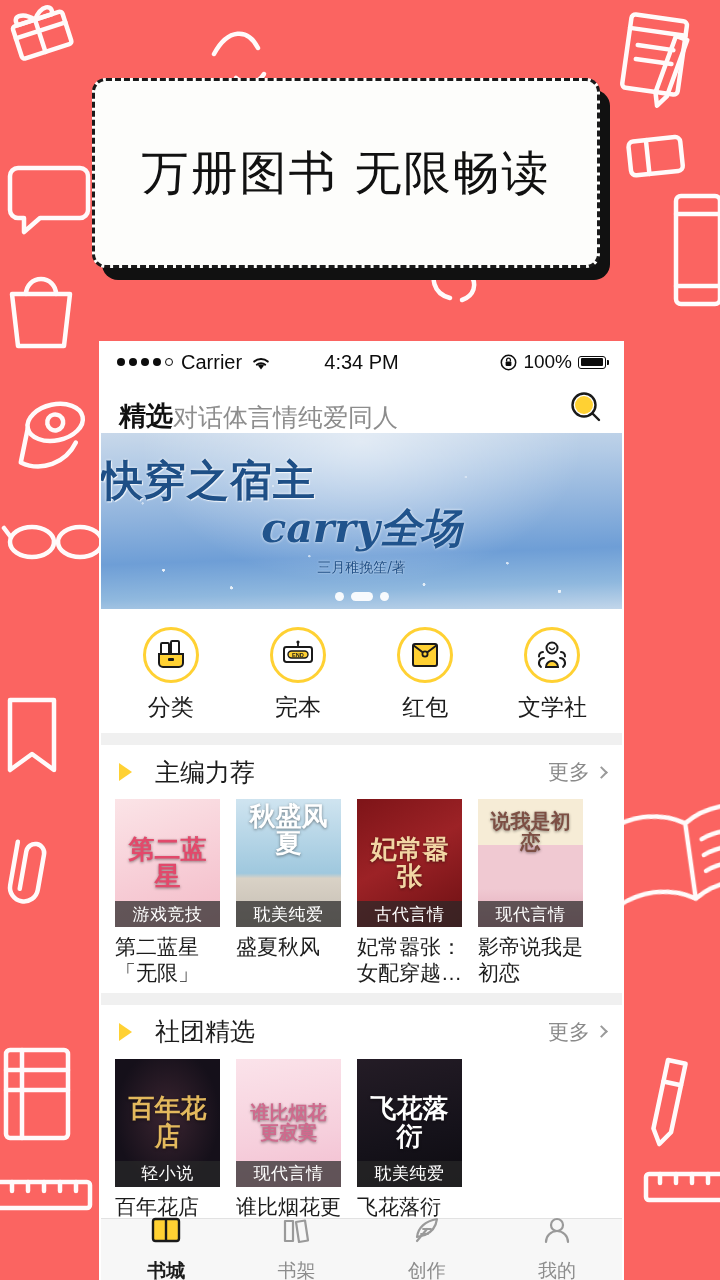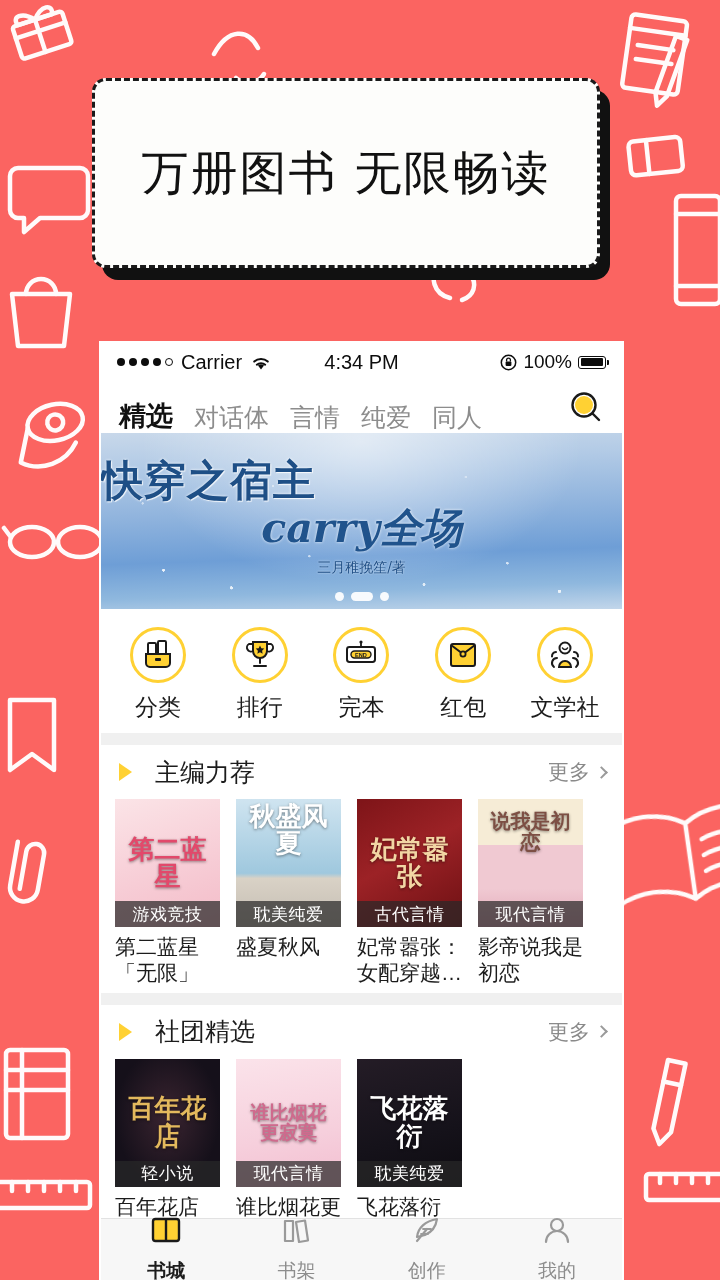--- a/index.html
+++ b/index.html
@@ -53,21 +53,21 @@
   .sb-right { flex:1; display:flex; align-items:center; justify-content:flex-end; gap:6px; font-size:19px; }
   .battery { width:28px;height:13px;border:1.5px solid #0d0d0d;border-radius:3px;position:relative;display:inline-block; }
   .battery::after { content:"";position:absolute;right:-4px;top:3.5px;width:2.5px;height:5px;background:#0d0d0d;border-radius:0 1px 1px 0; }
   .battery i { position:absolute;left:1.5px;top:1.5px;bottom:1.5px;width:22px;background:#0d0d0d;border-radius:1px;display:block; }
 
   
   .tabbar {
     height:52px; flex:0 0 52px; display:flex; align-items:center;
     padding:0 16px 0 18px; background:#fff; position:relative;
   }
-  .tabs { display:flex; align-items:flex-end; gap:21px; flex:1;margin-top:19px; }
+  .tabs { display:flex; align-items:flex-end; flex:1;margin-top:19px; }
   .tab { font-size:25px; color:#8d8d8d; position:relative; padding-bottom:2px; cursor:pointer; }
   .tab.active { color:#111; font-weight:bold; font-size:27px; }
   .tab.active::after {
     content:""; position:absolute; left:4px; right:4px; bottom:-7px;
     height:5px; background:#ffd233; border-radius:3px;
   }
   .search-btn { width:40px;height:40px;display:flex;align-items:center;justify-content:center;cursor:pointer; }
 
   
   .screen { flex:1; background:#f0f0f0; overflow:hidden; }
@@ -332,32 +332,20 @@
             <rect x="7" y="4" width="8" height="15" rx="1.2" fill="none" stroke="#1a1a1a" stroke-width="2"></rect>
             <rect x="17" y="2" width="8" height="17" rx="1.2" fill="none" stroke="#1a1a1a" stroke-width="2"></rect>
             <path d="M5 15 h24 v9 a4 4 0 0 1 -4 4 h-16 a4 4 0 0 1 -4 -4 z" fill="#ffd133" stroke="#1a1a1a" stroke-width="2"></path>
             <rect x="14" y="19" width="6" height="3" rx="1" fill="#1a1a1a"></rect>
           </svg>
         </span>
         <span class="qlabel">分类</span>
       </div>
       <div class="quick">
         <span class="qcircle">
-          <svg width="34" height="32" viewBox="0 0 34 32">
-            <path d="M10 3 h14 v9 a7 7 0 0 1 -14 0 z" fill="#ffd133" stroke="#1a1a1a" stroke-width="2"></path>
-            <path d="M10 5 h-4 a4 4 0 0 0 4 7" fill="none" stroke="#1a1a1a" stroke-width="2"></path>
-            <path d="M24 5 h4 a4 4 0 0 1 -4 7" fill="none" stroke="#1a1a1a" stroke-width="2"></path>
-            <path d="M17 19 v5 M11 27 h12" stroke="#1a1a1a" stroke-width="2" stroke-linecap="round"></path>
-            <path d="M17 6.5 l1.3 2.7 l3 .4 l-2.2 2.1 l.5 3 l-2.6 -1.4 l-2.6 1.4 l.5 -3 l-2.2 -2.1 l3 -.4 z" fill="#1a1a1a"></path>
-          </svg>
-        </span>
-        <span class="qlabel">排行</span>
-      </div>
-      <div class="quick">
-        <span class="qcircle">
           <svg width="36" height="30" viewBox="0 0 36 30">
             <path d="M18 2 v4" stroke="#1a1a1a" stroke-width="1.8"></path>
             <circle cx="18" cy="2" r="1.6" fill="#1a1a1a"></circle>
             <rect x="4" y="7" width="28" height="15" rx="2.4" fill="#fff" stroke="#1a1a1a" stroke-width="2"></rect>
             <rect x="8" y="11" width="20" height="7" rx="3.5" fill="#ffd133" stroke="#1a1a1a" stroke-width="1.4"></rect>
             <text x="18" y="16.8" font-size="5.6" font-family="Liberation Sans, sans-serif" font-weight="bold" text-anchor="middle" fill="#1a1a1a">END</text>
           </svg>
         </span>
         <span class="qlabel">完本</span>
       </div>

